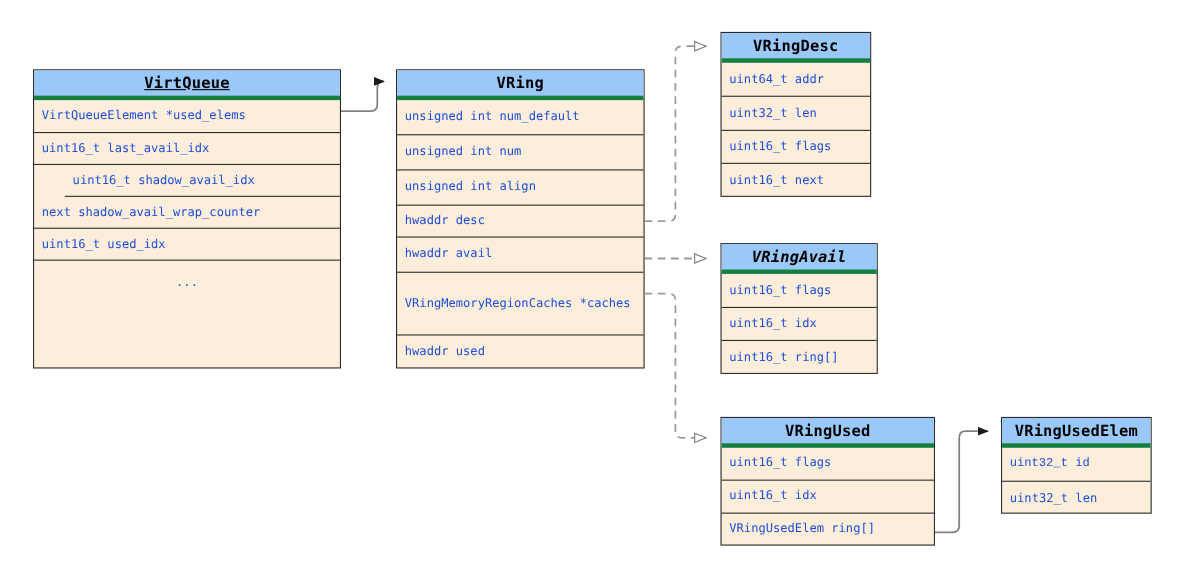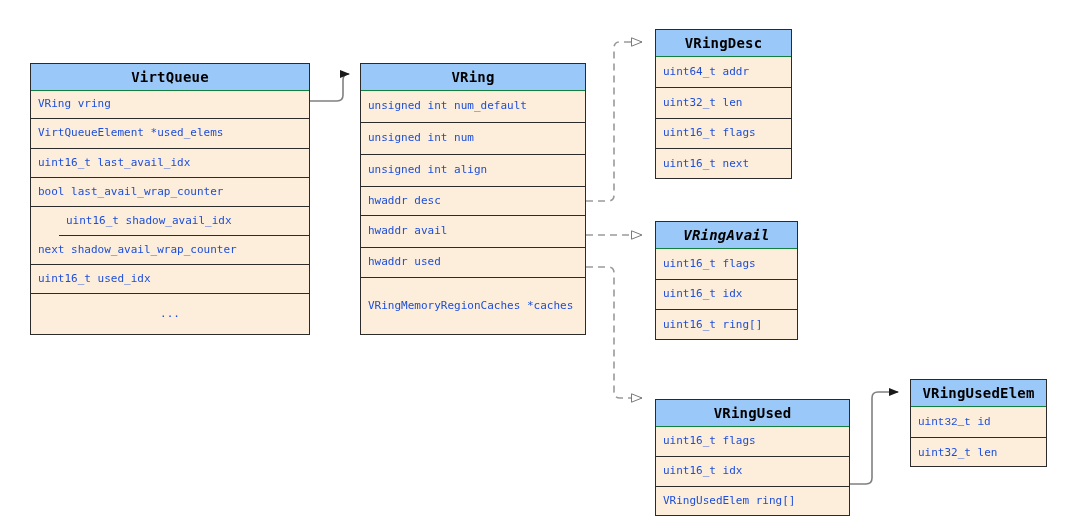--- a/index.html
+++ b/index.html
@@ -22,21 +22,21 @@
   .uml-box {
     position: absolute;
     box-sizing: border-box;
     border: 1px solid #2b2b2b;
     background: #fceedb;
     z-index: 3;
   }
   .uml-title {
     box-sizing: border-box;
     background: #9ac8f8;
-    border-bottom: 1px solid #15803d;
+    border-bottom: 4px solid #15803d;
     font-weight: bold;
     font-size: 14px;
     line-height: 1;
     color: #000000;
     text-align: center;
     display: flex;
     align-items: center;
     justify-content: center;
     letter-spacing: 0.2px;
   }
@@ -96,58 +96,56 @@
     <path d="M 586 235 L 642 235" fill="none" stroke="#9a9a9a" stroke-width="1.6" stroke-dasharray="7,5" marker-end="url(#arrow-open)"></path>
 
      VRingUsed (dashed, down, open arrow) --&gt;
     <path d="M 586 267 L 608 267 Q 614 267 614 273 L 614 392 Q 614 398 620 398 L 642 398" fill="none" stroke="#9a9a9a" stroke-width="1.6" stroke-dasharray="7,5" marker-end="url(#arrow-open)"></path>
 
      VRingUsedElem (solid elbow, filled arrow) --&gt;
     <path d="M 849 484 L 866 484 Q 872 484 872 478 L 872 398 Q 872 392 878 392 L 898 392" fill="none" stroke="#808080" stroke-width="1.6" marker-end="url(#arrow-filled)"></path>
   </svg>
 
   <div class="uml-box" style="left:30px; top:63px; width:280px; height:272px;">
-    <div class="uml-title" style="height:27px;">VirtQueue</div>
-    <div class="uml-row" style="height:28px;">VRing vring</div>
+    <div class="uml-title" style="height:27px;text-decoration:underline;">VirtQueue</div>
     <div class="uml-row" style="height:30px;">VirtQueueElement *used_elems</div>
     <div class="uml-row" style="height:29px;">uint16_t last_avail_idx</div>
-    <div class="uml-row" style="height:29px;">bool last_avail_wrap_counter</div>
     <div class="uml-row" style="height:29px;margin-left:28px;">uint16_t shadow_avail_idx</div>
     <div class="uml-row" style="height:29px;">next shadow_avail_wrap_counter</div>
     <div class="uml-row" style="height:29px;">uint16_t used_idx</div>
     <div class="uml-row center" style="height:40px;">...</div>
   </div>
 
   <div class="uml-box" style="left:360px; top:63px; width:226px; height:272px;">
     <div class="uml-title" style="height:27px;">VRing</div>
     <div class="uml-row" style="height:32px;">unsigned int num_default</div>
     <div class="uml-row" style="height:32px;">unsigned int num</div>
     <div class="uml-row" style="height:32px;">unsigned int align</div>
     <div class="uml-row" style="height:29px;">hwaddr desc</div>
     <div class="uml-row" style="height:32px;">hwaddr avail</div>
+    <div class="uml-row tall" style="height:57px;">VRingMemoryRegionCaches *caches</div>
     <div class="uml-row" style="height:30px;">hwaddr used</div>
-    <div class="uml-row tall" style="height:57px;">VRingMemoryRegionCaches *caches</div>
   </div>
 
   <div class="uml-box" style="left:655px; top:29px; width:137px; height:150px;">
     <div class="uml-title" style="height:27px;">VRingDesc</div>
     <div class="uml-row" style="height:31px;">uint64_t addr</div>
     <div class="uml-row" style="height:31px;">uint32_t len</div>
     <div class="uml-row" style="height:30px;">uint16_t flags</div>
     <div class="uml-row" style="height:30px;">uint16_t next</div>
   </div>
 
   <div class="uml-box" style="left:655px; top:221px; width:143px; height:119px;">
     <div class="uml-title" style="height:27px;font-style:italic;">VRingAvail</div>
     <div class="uml-row" style="height:31px;">uint16_t flags</div>
     <div class="uml-row" style="height:30px;">uint16_t idx</div>
     <div class="uml-row" style="height:30px;">uint16_t ring[]</div>
   </div>
 
-  <div class="uml-box" style="left:655px; top:399px; width:195px; height:117px;">
+  <div class="uml-box" style="left:655px; top:379px; width:195px; height:117px;">
     <div class="uml-title" style="height:27px;">VRingUsed</div>
     <div class="uml-row" style="height:30px;">uint16_t flags</div>
     <div class="uml-row" style="height:30px;">uint16_t idx</div>
     <div class="uml-row" style="height:29px;">VRingUsedElem ring[]</div>
   </div>
 
   <div class="uml-box" style="left:910px; top:379px; width:137px; height:88px;">
     <div class="uml-title" style="height:27px;">VRingUsedElem</div>
     <div class="uml-row" style="height:31px;font-family:Liberation Mono, monospace;">uint32_t id</div>
     <div class="uml-row" style="height:30px;">uint32_t len</div>

